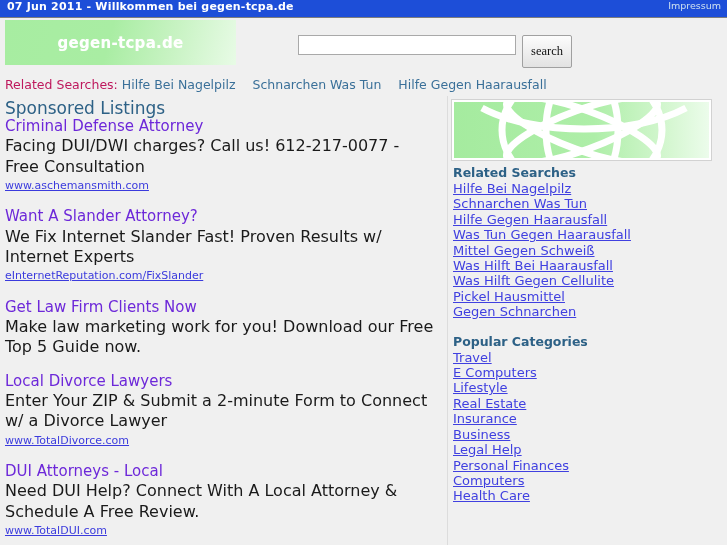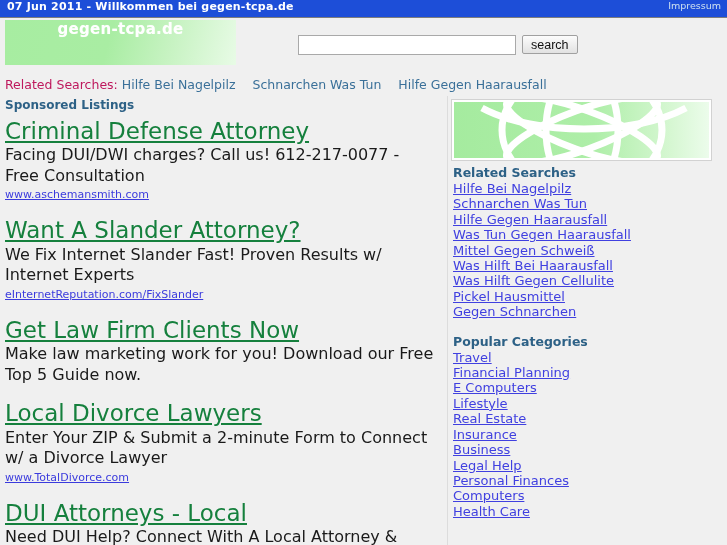--- a/index.html
+++ b/index.html
@@ -48,20 +48,21 @@
     height: 56px;
     position: relative;
   }
   .logo {
     width: 231px;
     height: 45px;
     margin-left: 5px;
     margin-top: 2px;
     background: linear-gradient(105deg, #a7eda1 0%, #a9eda3 45%, #c8f3c3 72%, #e8fbe6 100%);
     display: flex;
+    align-items: center;
     justify-content: center;
     box-sizing: border-box;
   }
   .logo-text {
     color: #ffffff;
     font-size: 15px;
     font-weight: bold;
     letter-spacing: 0.3px;
     text-shadow: 0 0 1px rgba(255,255,255,0.4);
   }
@@ -78,27 +79,27 @@
     height: 20px;
     border: 1px solid #a9a9a9;
     background: #ffffff;
     font-family: "DejaVu Sans", "Liberation Sans", sans-serif;
     font-size: 12px;
     padding: 1px 3px;
     box-sizing: border-box;
     outline: none;
   }
   .search-btn {
-    height: 19px;
+    height: 33px;
     min-width: 50px;
     padding: 0 8px;
     border: 1px solid #a0a0a0;
     border-radius: 2px;
     background: linear-gradient(#fcfcfc, #e2e2e2);
-    font-family: Liberation Sans, sans-serif;
+    font-family: Liberation Serif, serif;
     font-size: 12.5px;
     color: #111;
     cursor: pointer;
     box-sizing: border-box;
   }
 
   
   .relstrip {
     padding: 3px 0 4px 5px;
     white-space: nowrap;
@@ -129,33 +130,32 @@
     min-height: 440px;
   }
   .sidecol {
     width: 274px;
     padding-left: 3px;
     box-sizing: border-box;
   }
 
   .sponsored-head {
     color: #2d6186;
-    font-weight: bold;
-    font-size: 12px;
-    margin: 2px 0 6px 0;
+    font-weight: normal;
+    font-size: 17px;
+    margin: 2px 0 0 0;
   }
 
   .ad {
     margin-bottom: 15px;
   }
   .ad-title {
     display: inline-block;
-    color: #15803d;
-    font-size: 23px;
-    text-decoration: underline;
+    color: #6d28d9;
+    font-size: 15px;
     line-height: 1.15;
     margin-bottom: 1px;
     cursor: pointer;
   }
   .ad-desc {
     color: #1a1a1a;
     font-size: 16px;
     line-height: 1.28;
     max-width: 432px;
   }
@@ -294,21 +294,20 @@
       <li><a>Mittel Gegen Schweiß</a></li>
       <li><a>Was Hilft Bei Haarausfall</a></li>
       <li><a>Was Hilft Gegen Cellulite</a></li>
       <li><a>Pickel Hausmittel</a></li>
       <li><a>Gegen Schnarchen</a></li>
     </ul>
 
     <div class="side-head">Popular Categories</div>
     <ul class="side-list">
       <li><a>Travel</a></li>
-      <li><a>Financial Planning</a></li>
       <li><a>E Computers</a></li>
       <li><a>Lifestyle</a></li>
       <li><a>Real Estate</a></li>
       <li><a>Insurance</a></li>
       <li><a>Business</a></li>
       <li><a>Legal Help</a></li>
       <li><a>Personal Finances</a></li>
       <li><a>Computers</a></li>
       <li><a>Health Care</a></li>
     </ul>

